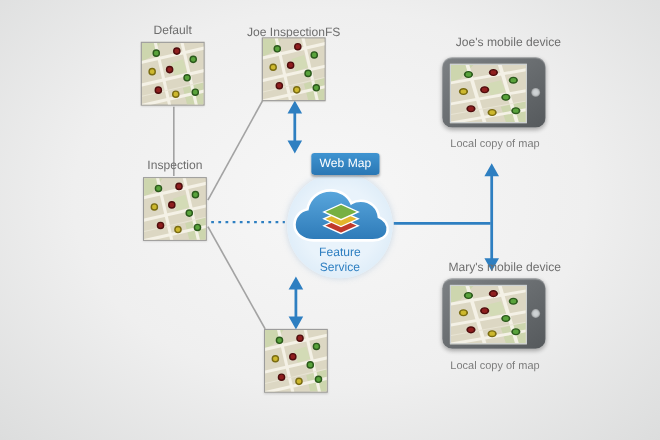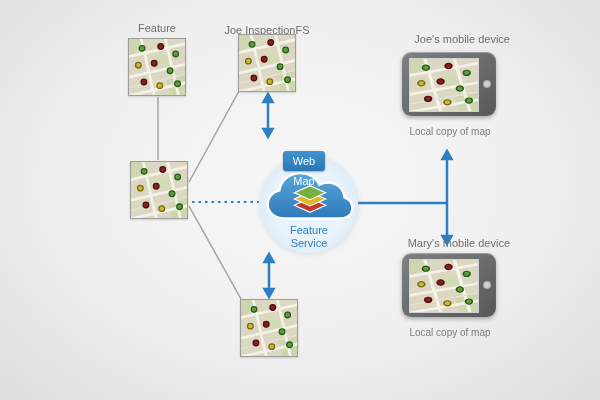--- a/index.html
+++ b/index.html
@@ -24,23 +24,23 @@
   #lbl-default    { left:102px; top:22px;  }
   #lbl-joe        { left:212px; top:24px;  }
   #lbl-inspection { left:104px; top:145px; }
   #lbl-mary       { left:214px; top:363px; }
 
   
   .halo { position:absolute; left:261px; top:157px; width:96px; height:96px; border-radius:50%;
           background: radial-gradient(circle, #e9f3fb 50%, #d3e6f5 100%);
           box-shadow:0 0 6px rgba(120,160,200,.35); }
   .cloud-svg { position:absolute; left:263px; top:165px; width:94px; height:60px; }
-  .badge { position:absolute; left:283px; top:139px; width:42px; height:20px; border-radius:3px;
+  .badge { position:absolute; left:283px; top:139px; width:62px; height:20px; border-radius:3px;
            background: linear-gradient(#3f94d1, #2a77b4); color:#fff; font-size:11px;
-           line-height:20px; text-align:center; box-shadow:0 1px 2px rgba(0,0,0,.3);margin-top:12px; }
+           line-height:20px; text-align:center; box-shadow:0 1px 2px rgba(0,0,0,.3); }
   .fs-label { position:absolute; left:277px; top:224px; width:64px; text-align:center;
               color:#2e7fc1; font-size:11px; line-height:13px; }
 
   
   .sync-label { position:absolute; left:370px; top:168px; width:80px; text-align:center;
                 color:#2e7fc1; font-size:10px; line-height:12px; }
 
   
   .dev-label { position:absolute; width:120px; text-align:right; font-size:11px; color:#6e6e6e; }
   #lbl-dev-joe  { left:390px; top:33px;  }
@@ -84,21 +84,21 @@
       <polygon points="269,254 264.5,262 273.5,262"></polygon>
       <polygon points="269,297 264.5,289 273.5,289"></polygon>
 
       <line x1="358" y1="203" x2="446" y2="203"></line>
       <line x1="447" y1="158" x2="447" y2="237"></line>
       <polygon points="447,151 442.5,159 451.5,159"></polygon>
       <polygon points="447,244 442.5,236 451.5,236"></polygon>
     </g>
   </svg>
 
-  <div class="map-label" id="lbl-default">Feature</div>
+  <div class="map-label" id="lbl-default">Default</div>
   <div class="map-tile" id="tile-default">
   <svg xmlns="http://www.w3.org/2000/svg" viewBox="0 0 60 60" preserveAspectRatio="none">
     <rect width="60" height="60" fill="#dcd7c3"></rect>
     <polygon points="0,0 18,0 8,14 0,18" fill="#cdd6ae"></polygon>
     <polygon points="40,44 60,38 60,60 44,60" fill="#cdd6ae"></polygon>
     <polygon points="28,20 40,16 44,28 32,32" fill="#d3dbb6"></polygon>
     <g stroke="#f4f1e6" stroke-width="3" fill="none">
       <path d="M-5,20 L65,4"></path>
           <path d="M-5,42 L65,26"></path>
           <path d="M-5,62 L65,46"></path>
@@ -142,20 +142,21 @@
       <circle cx="10" cy="28" r="3" fill="#cdb82e" stroke="#7a6c12"></circle>
       <circle cx="27" cy="26" r="3" fill="#8f1f1f" stroke="#4f0e0e"></circle>
       <circle cx="44" cy="34" r="3" fill="#59a33c" stroke="#2c5a1c"></circle>
       <circle cx="16" cy="46" r="3" fill="#8f1f1f" stroke="#4f0e0e"></circle>
       <circle cx="33" cy="50" r="3" fill="#cdb82e" stroke="#7a6c12"></circle>
       <circle cx="52" cy="48" r="3" fill="#59a33c" stroke="#2c5a1c"></circle>
     </g>
   </svg>
 </div>
 
+  <div class="map-label" id="lbl-inspection">Inspection</div>
   <div class="map-tile" id="tile-inspection">
   <svg xmlns="http://www.w3.org/2000/svg" viewBox="0 0 60 60" preserveAspectRatio="none">
     <rect width="60" height="60" fill="#dcd7c3"></rect>
     <polygon points="0,0 18,0 8,14 0,18" fill="#cdd6ae"></polygon>
     <polygon points="40,44 60,38 60,60 44,60" fill="#cdd6ae"></polygon>
     <polygon points="28,20 40,16 44,28 32,32" fill="#d3dbb6"></polygon>
     <g stroke="#f4f1e6" stroke-width="3" fill="none">
       <path d="M-5,20 L65,4"></path>
           <path d="M-5,42 L65,26"></path>
           <path d="M-5,62 L65,46"></path>

